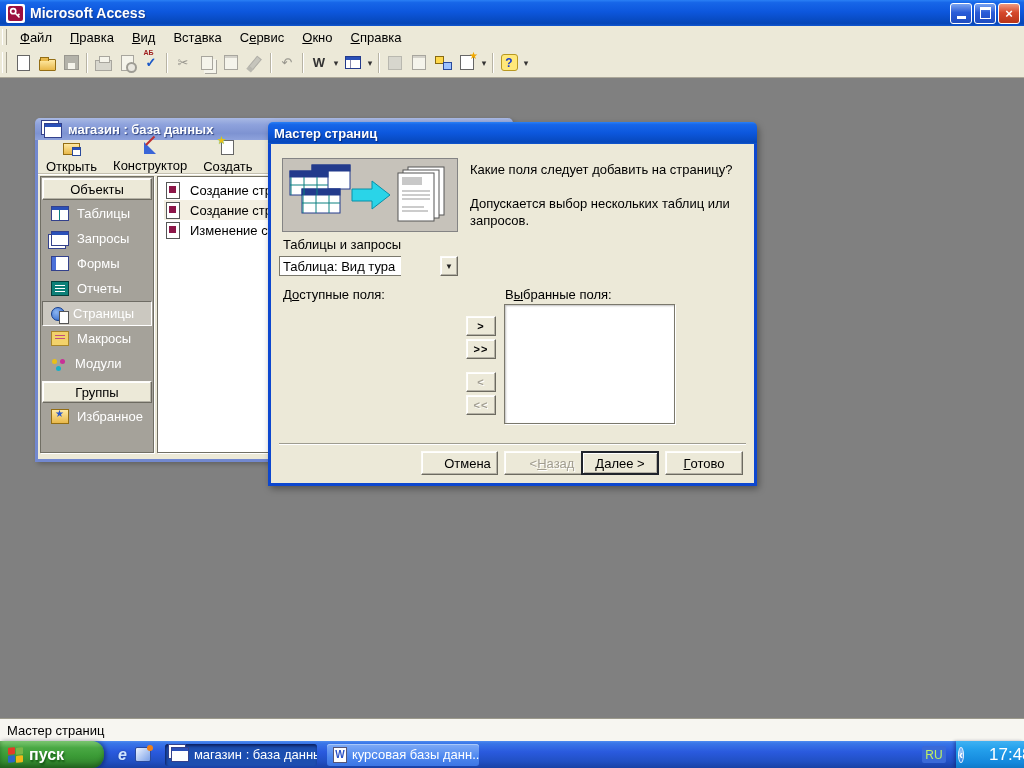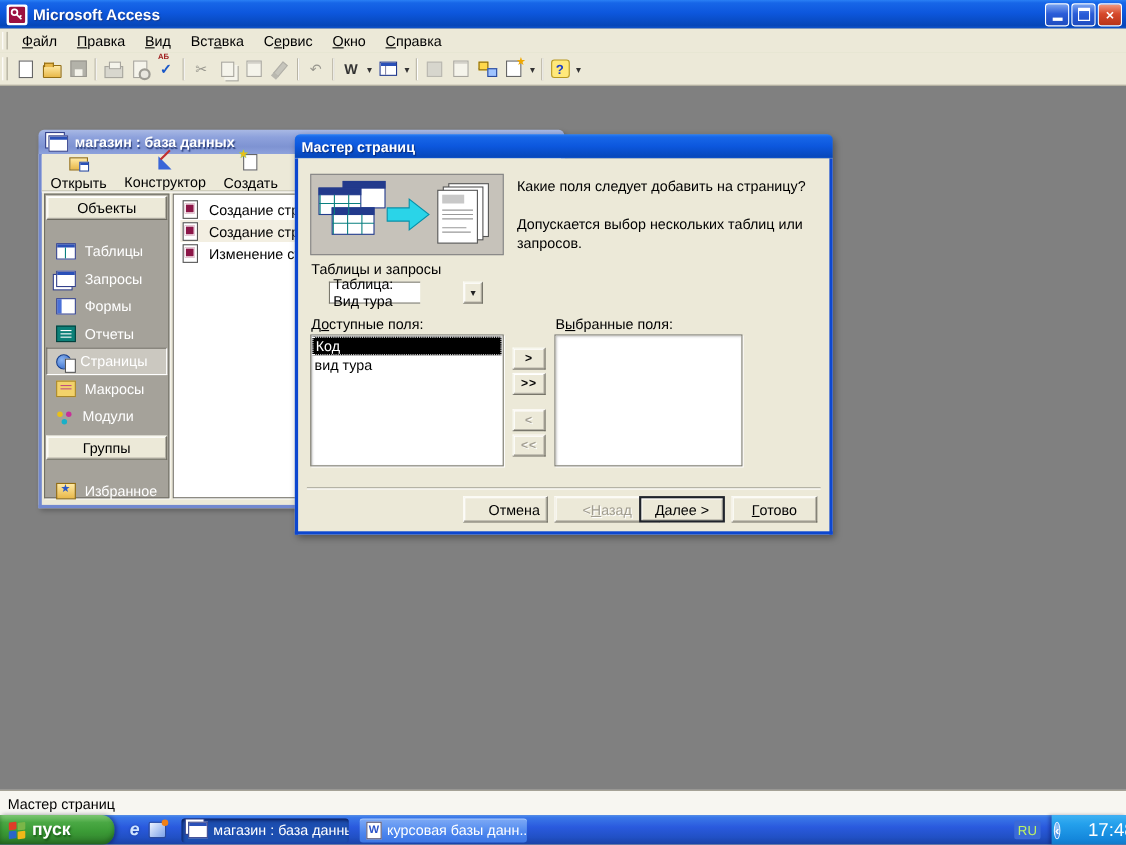--- a/index.html
+++ b/index.html
@@ -86,21 +86,21 @@
   .db-toolbar{display:flex;align-items:center;gap:16px;height:33px;padding-left:8px;border-bottom:1px solid #c4c0b0;box-shadow:0 1px 0 #fff;}
   .db-tbtn{display:flex;align-items:center;gap:4px;font-size:13px;flex-direction:column;}
   .ic-dbopen{width:15px;height:10px;background:linear-gradient(#ffe9a2,#e8b84a);border:1px solid #946e14;position:relative;margin-top:3px;}
   .ic-dbopen:after{content:"";position:absolute;right:-2px;bottom:-2px;width:7px;height:7px;background:#fff;border:1px solid #2a4a9c;box-shadow:inset 0 2px 0 #2a50b8;}
   .ic-design{width:0;height:0;border-bottom:12px solid #3a66d8;border-right:12px solid transparent;position:relative;margin-top:2px;}
   .ic-design:after{content:"";position:absolute;left:2px;top:2px;width:12px;height:2px;background:#c03030;transform:rotate(-45deg);transform-origin:left;}
   .ic-dbnew{width:11px;height:13px;background:#fff;border:1px solid #666;position:relative;}
   .ic-dbnew:before{content:"★";position:absolute;left:-6px;top:-7px;color:#e8c018;font-size:11px;text-shadow:0 0 1px #2ac8e0;}
   .db-body{position:absolute;left:2px;right:4px;top:36px;bottom:6px;display:flex;gap:3px;}
   .db-side{width:114px;background:#a5a29a;border:1px solid #716f64;box-shadow:1px 1px 0 #fff;padding:1px;box-sizing:border-box;}
-  .side-head{height:20px;margin-bottom:16px;display:flex;align-items:center;justify-content:center;font-size:13px;}
+  .side-head{height:20px;margin-bottom:1px;display:flex;align-items:center;justify-content:center;font-size:13px;}
   .side-item{height:25px;display:flex;align-items:center;gap:8px;padding-left:8px;color:#fff;font-size:13px;border:1px solid transparent;box-sizing:border-box;}
   .side-item.pressed{background:#cbc8c0;border-color:#6e6c64 #fff #fff #6e6c64;}
   .db-list{flex:1;background:#fff;border:1px solid #716f64;box-shadow:1px 1px 0 #fff;padding:3px 0 0 6px;box-sizing:border-box;}
   .dbl-item{height:20px;display:flex;align-items:center;gap:10px;font-size:13px;padding-left:2px;}
   .dbl-item.hl{background:#f3efe2;}
   .li-page{width:12px;height:15px;background:#fff;border:1px solid #555;position:relative;flex:none;}
   .li-page:after{content:"";position:absolute;left:1px;top:2px;width:7px;height:7px;background:#8c1648;border:1px solid #fff;}
   
   .si{width:16px;height:13px;position:relative;flex:none;}
   .si-table{background:#fff;border:1px solid #33418c;box-shadow:inset 0 3px 0 #2a50b8;}
@@ -123,21 +123,21 @@
   .dlg{left:268px;top:122px;width:489px;height:364px;z-index:3;box-shadow:2px 3px 7px rgba(0,0,0,.35);}
   .dlg .xptitle{background:linear-gradient(180deg,#2a80f5 0%,#1766e8 12%,#0c57dd 50%,#0748bc 92%,#1156cf 100%);}
   .dlg .xpframe{border-color:#0d47cf;}
   .dlg-abs{position:absolute;box-sizing:border-box;}
   .wiz-img{left:11px;top:14px;width:176px;height:74px;background:#c6c2ba;border:1px solid #848484;display:flex;align-items:center;justify-content:center;}
   .prompt{left:199px;width:276px;line-height:17px;}
   .listbox{font-size:13px;padding:1px;overflow:hidden;}
   .lb-row{height:17px;line-height:17px;padding:0 2px;white-space:nowrap;}
   .lb-row.sel{background:#000;color:#fff;border:1px dotted #fff;height:15px;line-height:15px;}
   .xfer{width:30px;height:20px;font-size:11px;font-weight:bold;letter-spacing:1px;}
-  .combo{left:28px;top:112px;width:140px;height:20px;display:flex;gap:39px;}
+  .combo{left:8px;top:112px;width:179px;height:20px;display:flex;gap:39px;}
   .combo .val{flex:1;background:#fff;border:1px solid #7a786c;border-right:0;display:flex;align-items:center;padding-left:3px;font-size:13px;}
   .combo .cbt{width:18px;font-size:8px;color:#222;}
   .dlg-sep{left:8px;right:8px;top:299px;height:2px;border-top:1px solid #9e9c90;border-bottom:1px solid #fff;}
   .dlg-btn{top:307px;height:24px;}
 
   
   .statusbar{position:absolute;left:0;bottom:27px;width:1024px;height:23px;background:#f7f6f1;border-top:1px solid #9c9a8c;
     display:flex;align-items:center;padding-left:7px;box-sizing:border-box;font-size:13px;}
 
   
@@ -382,24 +382,20 @@
       <div class="dlg-abs prompt" style="top:17px;">Какие поля следует добавить на страницу?</div>
       <div class="dlg-abs prompt" style="top:51px;">Допускается выбор нескольких таблиц или запросов.</div>
 
       <div class="dlg-abs" style="left:12px;top:93px;">Таблицы и запросы</div>
       <div class="dlg-abs combo">
         <span class="val">Таблица: Вид тура</span>
         <span class="cbtn cbt">▼</span>
       </div>
 
       <div class="dlg-abs" style="left:12px;top:143px;">Д<u>о</u>ступные поля:</div>
-      <div class="dlg-abs sunken listbox" style="left:11px;top:160px;width:176px;height:120px;">
-        <div class="lb-row sel">Код</div>
-        <div class="lb-row">вид тура</div>
-      </div>
 
       <div class="dlg-abs cbtn xfer" style="left:195px;top:172px;">&gt;</div>
       <div class="dlg-abs cbtn xfer" style="left:195px;top:195px;">&gt;&gt;</div>
       <div class="dlg-abs cbtn xfer disabled" style="left:195px;top:228px;">&lt;</div>
       <div class="dlg-abs cbtn xfer disabled" style="left:195px;top:251px;">&lt;&lt;</div>
 
       <div class="dlg-abs" style="left:234px;top:143px;">В<u>ы</u>бранные поля:</div>
       <div class="dlg-abs sunken listbox" style="left:233px;top:160px;width:171px;height:120px;"></div>
 
       <div class="dlg-abs dlg-sep"></div>

